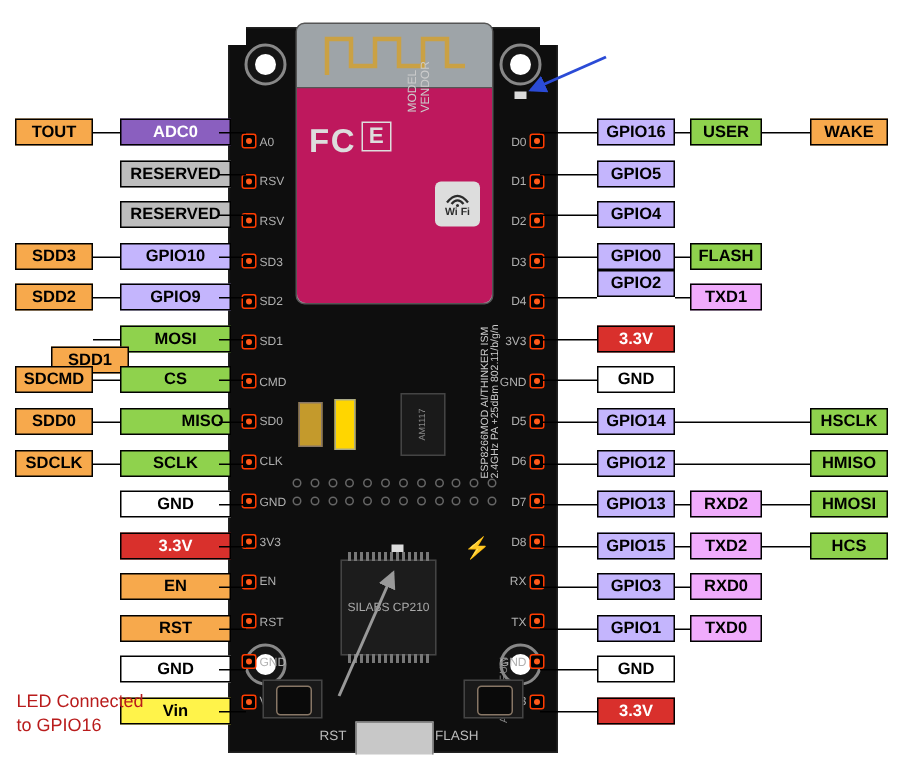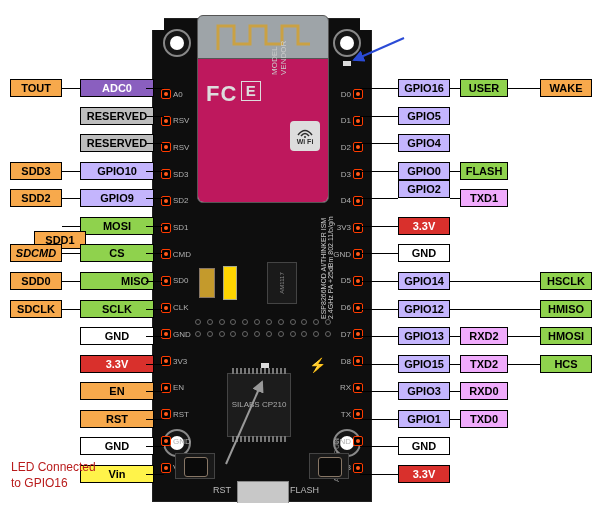--- a/index.html
+++ b/index.html
@@ -310,21 +310,21 @@
       <div class="lbl w52 c-orange" style="left: 10px; top: 79px;">TOUT</div>
       <div class="lbl w66 c-gray" style="left: 80px; top: 106.571px;">RESERVED</div>
       <div class="lbl w66 c-gray" style="left: 80px; top: 134.143px;">RESERVED</div>
       <div class="lbl w66 c-cream" style="left: 80px; top: 161.714px;">GPIO10</div>
       <div class="lbl w52 c-orange" style="left: 10px; top: 161.714px;">SDD3</div>
       <div class="lbl w66 c-cream" style="left: 80px; top: 189.286px;">GPIO9</div>
       <div class="lbl w52 c-orange" style="left: 10px; top: 189.286px;">SDD2</div>
       <div class="lbl w66 c-green" style="left: 80px; top: 216.857px;">MOSI</div>
       <div class="lbl w52 c-orange" style="left: 10px; top: 231px; margin-left: 24px;">SDD1</div>
       <div class="lbl w66 c-green" style="left: 80px; top: 244.429px;">CS</div>
-      <div class="lbl w52 c-orange" style="left: 10px; top: 244.429px; font-style: italic;">SDCMD</div>
+      <div class="lbl w52 c-orange" style="left: 10px; top: 244.429px;">SDCMD</div>
       <div class="lbl w66 c-green" style="left: 80px; top: 272px; padding-left: 40px;">MISO</div>
       <div class="lbl w52 c-orange" style="left: 10px; top: 272px;">SDD0</div>
       <div class="lbl w66 c-green" style="left: 80px; top: 299.571px;">SCLK</div>
       <div class="lbl w52 c-orange" style="left: 10px; top: 299.571px;">SDCLK</div>
       <div class="lbl w66 c-white" style="left: 80px; top: 327.143px;">GND</div>
       <div class="lbl w66 c-red" style="left: 80px; top: 354.714px;">3.3V</div>
       <div class="lbl w66 c-orange" style="left: 80px; top: 382.286px;">EN</div>
       <div class="lbl w66 c-orange" style="left: 80px; top: 409.857px;">RST</div>
       <div class="lbl w66 c-white" style="left: 80px; top: 437.429px;">GND</div>
       <div class="lbl w66 c-yellow" style="left: 80px; top: 465px;">Vin</div>

